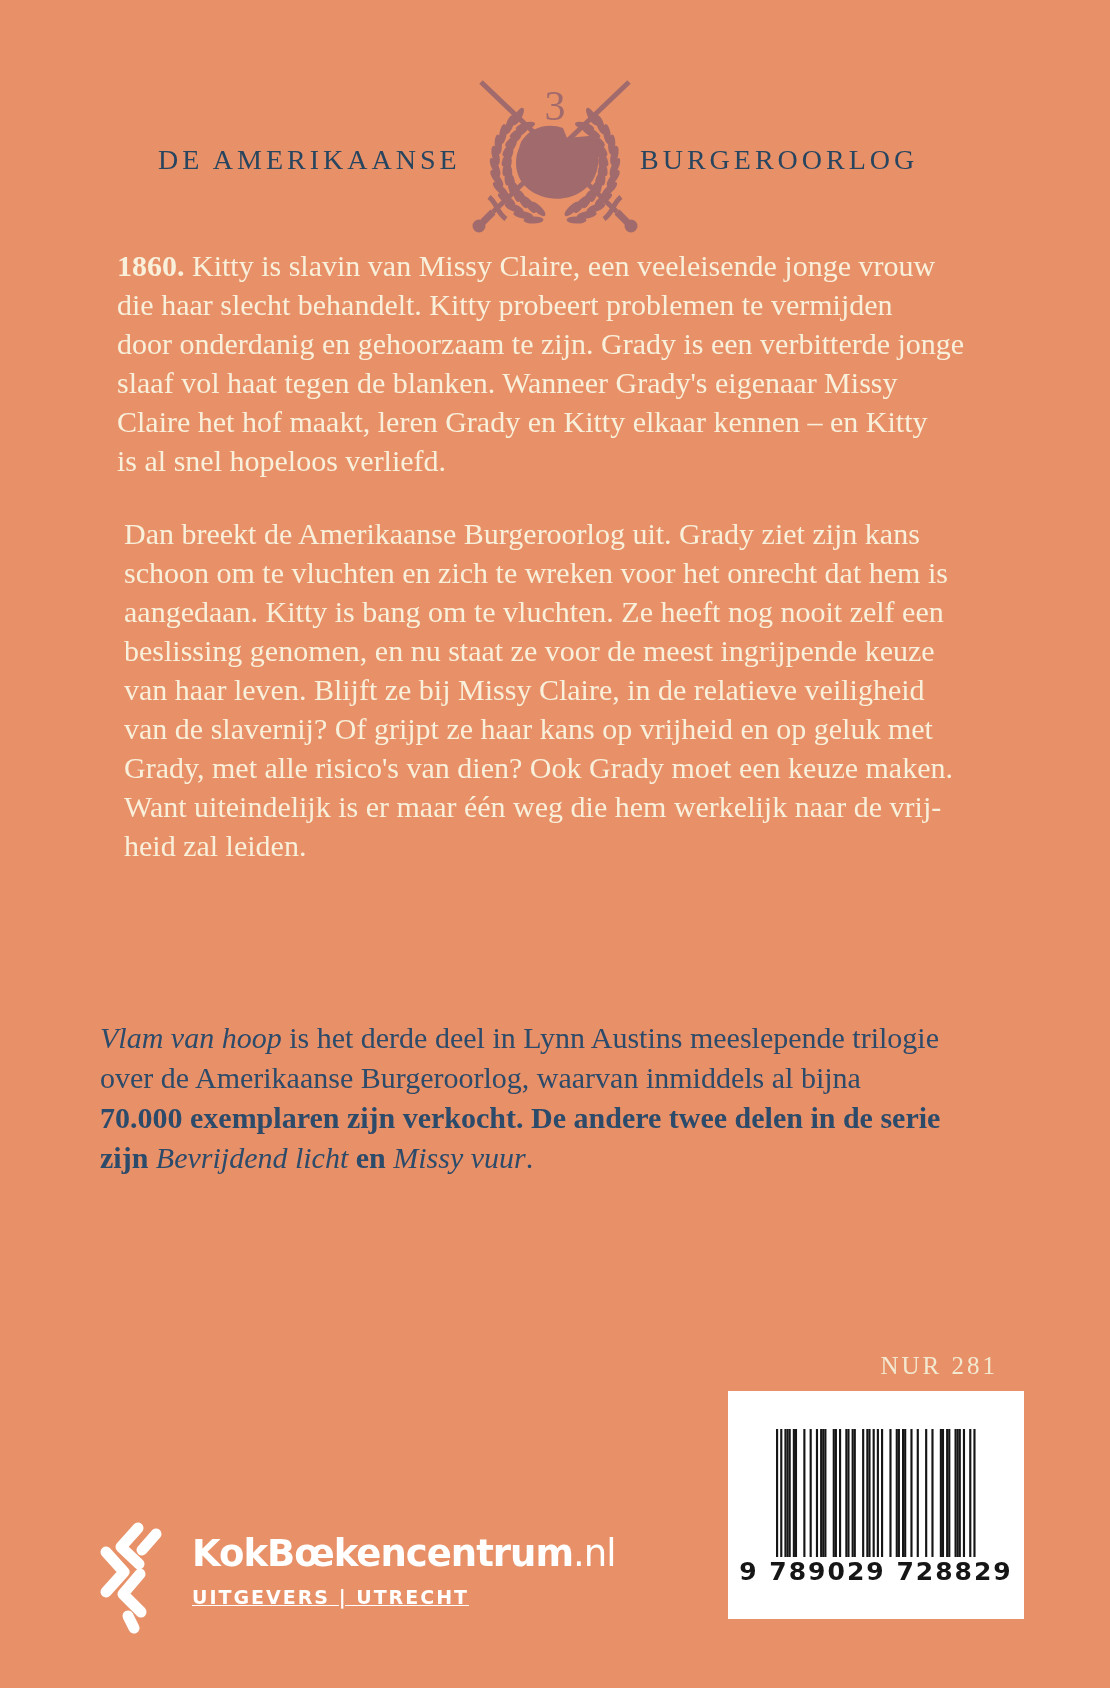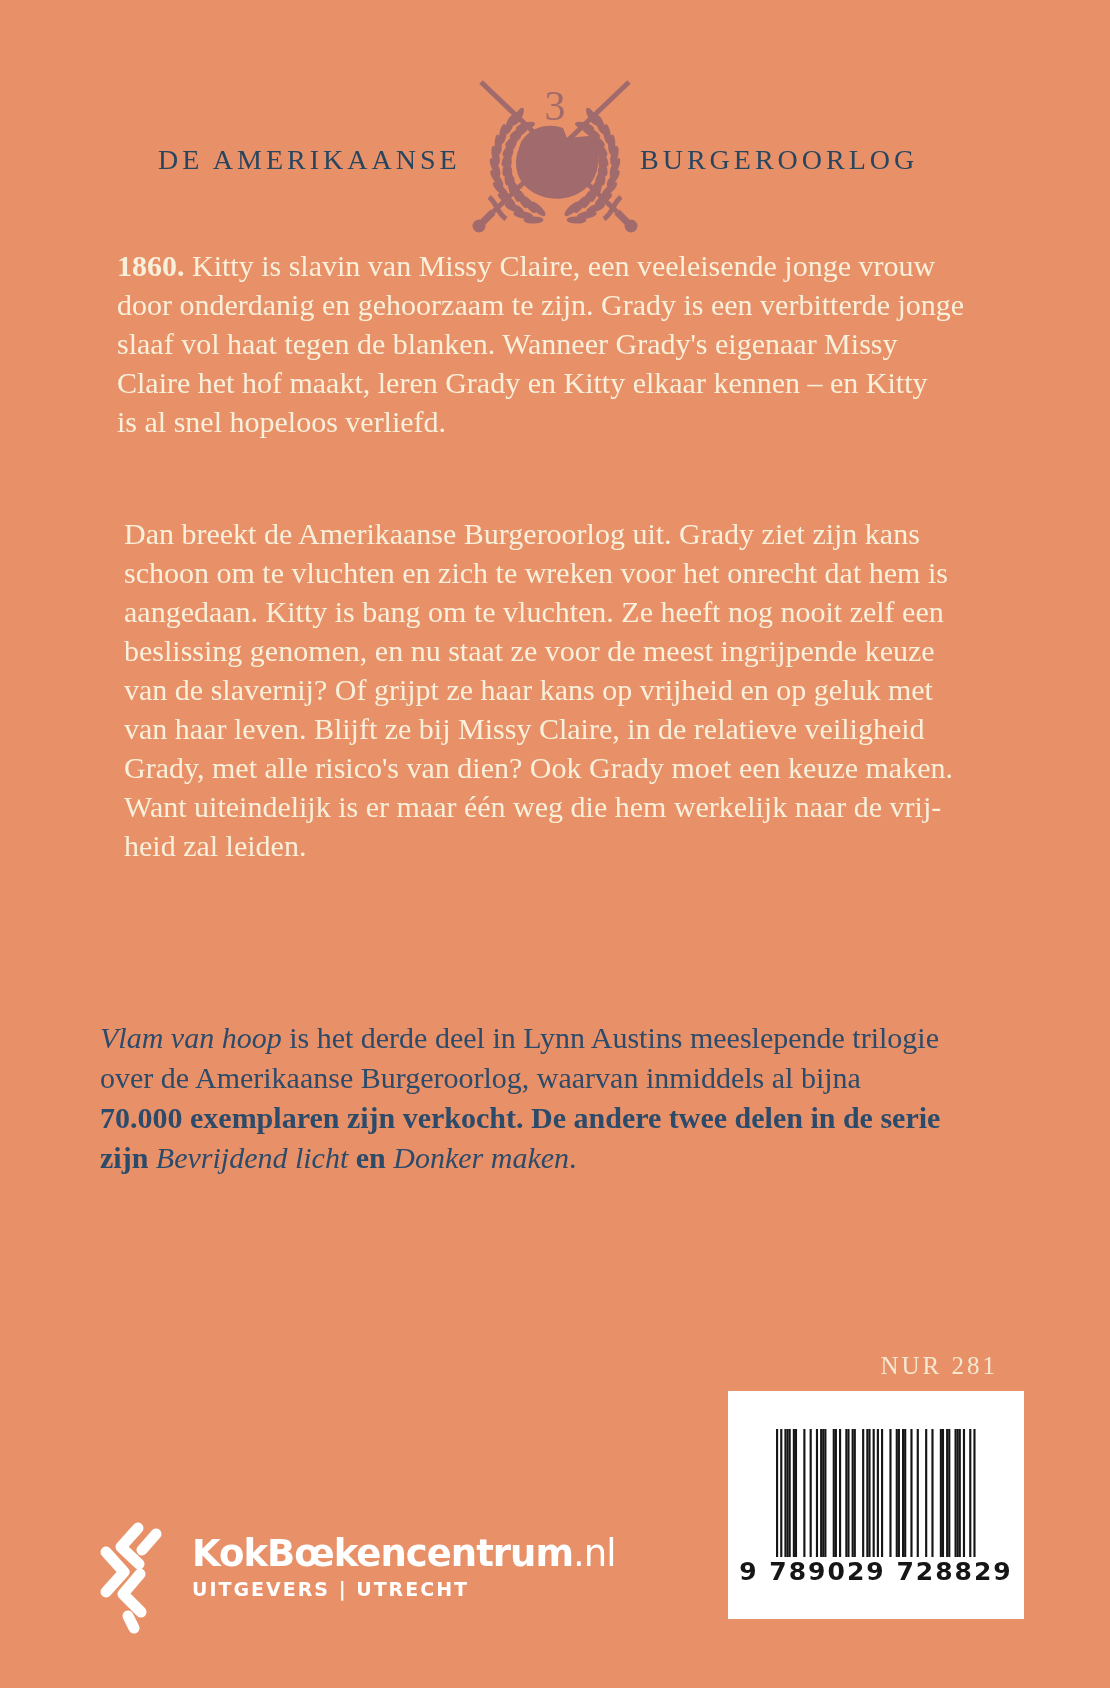--- a/index.html
+++ b/index.html
@@ -40,21 +40,21 @@
   #barcode-bars{margin-top:38px;}
   #barcode-bars rect{fill:var(--barcode_ink);}
   .barcode-digits{color:var(--barcode_ink);font-family:"DejaVu Sans",sans-serif;
        font-weight:700;font-size:25px;letter-spacing:2px;margin-top:-22px;white-space:nowrap;
        background:var(--barcode_bg);padding:0 4px;}
   .publisher{position:absolute;left:98px;top:1520px;display:flex;align-items:flex-start;color:var(--logo);}
   .pub-mark{flex:0 0 auto;}
   .pub-text{margin-left:28px;margin-top:14px;font-family:"DejaVu Sans",sans-serif;}
   .pub-name{font-size:37px;font-weight:700;letter-spacing:-1px;line-height:40px;white-space:nowrap;}
   .pub-suffix{font-weight:400;}
-  .pub-tagline{font-size:19px;font-weight:700;letter-spacing:2px;margin-top:4px;white-space:nowrap;}
+  .pub-tagline{font-size:19px;font-weight:700;letter-spacing:2px;margin-top:12px;white-space:nowrap;text-decoration:underline;}
 </style>
 </head>
 <body>
 
 <div class="cover">
 
   <span class="series-left">DE AMERIKAANSE</span>
 
   <svg class="emblem" width="236" height="160" viewBox="0 0 236 160" aria-hidden="true">
 
@@ -123,42 +123,43 @@
         <ellipse rx="10" ry="3.6" transform="translate(96.5 144.0) rotate(-181)"></ellipse>
       </g>
 
     <text x="118" y="44" text-anchor="middle" font-size="42" fill="currentColor">3</text>
   </svg>
 
   <span class="series-right">BURGEROORLOG</span>
 
   <div class="para cream p1">
       <div class="tline"><span style="font-weight: 700;">1860.</span><span> Kitty is slavin van Missy Claire, een veeleisende jonge vrouw</span></div>
+      <div class="tline"><span>die haar slecht behandelt. Kitty probeert problemen te vermijden</span></div>
       <div class="tline"><span>door onderdanig en gehoorzaam te zijn. Grady is een verbitterde jonge</span></div>
       <div class="tline"><span>slaaf vol haat tegen de blanken. Wanneer Grady's eigenaar Missy</span></div>
       <div class="tline"><span>Claire het hof maakt, leren Grady en Kitty elkaar kennen – en Kitty</span></div>
       <div class="tline"><span>is al snel hopeloos verliefd.</span></div>
     </div>
   <div class="para cream p2">
       <div class="tline"><span>Dan breekt de Amerikaanse Burgeroorlog uit. Grady ziet zijn kans</span></div>
       <div class="tline"><span>schoon om te vluchten en zich te wreken voor het onrecht dat hem is</span></div>
       <div class="tline"><span>aangedaan. Kitty is bang om te vluchten. Ze heeft nog nooit zelf een</span></div>
       <div class="tline"><span>beslissing genomen, en nu staat ze voor de meest ingrijpende keuze</span></div>
+      <div class="tline"><span>van haar leven. Blijft ze bij Missy Claire, in de relatieve veiligheid</span></div>
       <div class="tline"><span>van de slavernij? Of grijpt ze haar kans op vrijheid en op geluk met</span></div>
-      <div class="tline"><span>van haar leven. Blijft ze bij Missy Claire, in de relatieve veiligheid</span></div>
       <div class="tline"><span>Grady, met alle risico's van dien? Ook Grady moet een keuze maken.</span></div>
       <div class="tline"><span>Want uiteindelijk is er maar één weg die hem werkelijk naar de vrij-</span></div>
       <div class="tline"><span>heid zal leiden.</span></div>
     </div>
 
   <div class="para promo">
       <div class="tline"><span style="font-style: italic;">Vlam van hoop</span><span> is het derde deel in Lynn Austins meeslepende trilogie</span></div>
       <div class="tline"><span style="font-weight: 400;">over de Amerikaanse Burgeroorlog, waarvan inmiddels al bijna</span></div>
       <div class="tline"><span style="font-weight: 700;">70.000 exemplaren zijn verkocht. De andere twee delen in de serie</span></div>
-      <div class="tline"><span style="font-weight: 700;">zijn </span><span style="font-style: italic;">Bevrijdend licht</span><span style="font-weight: 700;"> en </span><span style="font-style: italic;">Donker maken</span><span>.</span></div>
+      <div class="tline"><span style="font-weight: 700;">zijn </span><span style="font-style: italic;">Bevrijdend licht</span><span style="font-weight: 700;"> en </span><span style="font-style: italic;">Missy vuur</span><span>.</span></div>
     </div>
 
   <div class="nur">NUR 281</div>
 
   <div class="barcode-box">
     <svg id="barcode-bars" width="216" height="150" viewBox="0 0 216 150">
         <rect x="8.00" y="0" width="2.15" height="148"></rect>
         <rect x="12.20" y="0" width="2.15" height="148"></rect>
         <rect x="16.40" y="0" width="2.15" height="134"></rect>
         <rect x="18.50" y="0" width="2.15" height="134"></rect>

